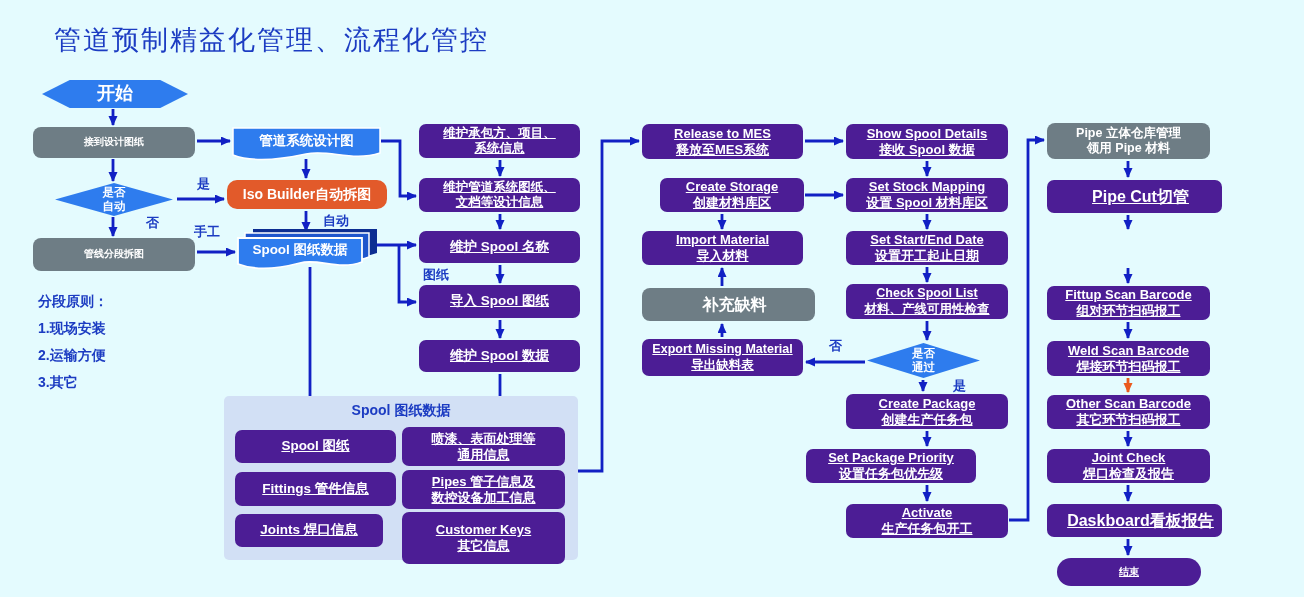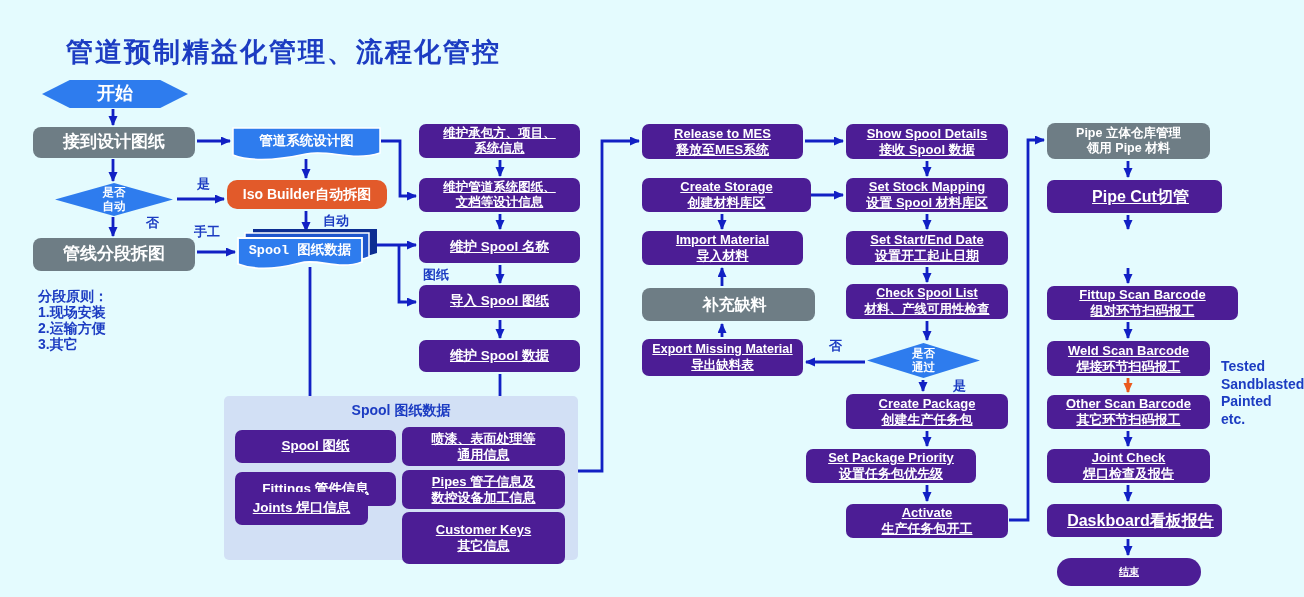--- a/index.html
+++ b/index.html
@@ -1,42 +1,42 @@
 <!DOCTYPE html>
 <html><head>
 <meta charset="utf-8">
 <style>
   html,body{margin:0;padding:0;}
   body{font-family:"Liberation Sans","DejaVu Sans",sans-serif;}
   .stage{position:relative;width:1304px;height:597px;background:#e4fbfe;overflow:hidden;}
-  .title{position:absolute;left:54px;top:22px;margin:12px;font-size:27px;font-weight:bold;
+  .title{position:absolute;left:54px;top:22px;margin:0;font-size:27px;font-weight:normal;
          color:#1c3cc2;letter-spacing:2px;white-space:nowrap;text-align:center;}
   .wires{position:absolute;left:0;top:0;z-index:1;}
   .node{position:absolute;z-index:2;display:flex;align-items:center;justify-content:center;
         text-align:center;color:#fff;font-weight:600;font-size:13px;line-height:1.22;
         border-radius:7px;white-space:pre-line;}
   .blue{background:#4c1d95;text-decoration:underline;}
   .gray{background:#6e7d85;border-radius:8px;}
   .orange{background:#e25a2a;border-radius:10px;font-size:14px;}
   .hex{background:#2e7cee;border-radius:0;
        clip-path:polygon(0 50%,19% 0,81% 0,100% 50%,81% 100%,19% 100%);font-size:18px;}
   .diamond{background:#2e7cee;border-radius:0;
        clip-path:polygon(50% 0,100% 50%,50% 100%,0 50%);font-size:11.5px;line-height:1.15;}
   .pill{border-radius:15px;font-size:10px;}
   .fs125{font-size:12.5px;}
   .fs135{font-size:13.5px;}
   .fs14{font-size:16px;padding-left:12px;}
-  .fs15{font-size:17px;}
+  .fs15{font-size:10px;}
   .sidetext{position:absolute;z-index:3;color:#1c3cc2;font-weight:bold;font-size:14px;
-        line-height:16px;white-space:pre-line;}
+        line-height:27px;white-space:pre-line;}
   .tag{position:absolute;z-index:3;color:#1c3cc2;font-weight:bold;font-size:13px;white-space:nowrap;}
   .group{position:absolute;z-index:1;background:#d2e0f5;border-radius:5px;}
   .grouptitle{position:absolute;z-index:2;color:#1c3cc2;font-weight:bold;font-size:14px;
         text-align:center;}
-  .docnode{position:absolute;z-index:2;font-family:Liberation Mono, monospace;}
+  .docnode{position:absolute;z-index:2;}
   .docnode svg{position:absolute;overflow:visible;}
   .docnode .lbl{position:absolute;display:flex;align-items:center;justify-content:center;
         color:#fff;font-weight:600;text-align:center;}
 </style>
 </head>
 <body>
 
 <div class="stage">
 
   <h1 class="title">管道预制精益化管理、流程化管控</h1>
@@ -135,27 +135,27 @@
   <div class="node blue fs135" style="left:419px;top:340px;width:161px;height:32px">维护 Spool 数据</div>
 
   <div class="group" style="left:224px;top:396px;width:354px;height:164px"></div>
   <div class="grouptitle" style="left:224px;top:402px;width:354px">Spool 图纸数据</div>
   <div class="node blue fs135" style="left:235px;top:430px;width:161px;height:33px">Spool 图纸</div>
   <div class="node blue" style="left:402px;top:427px;width:163px;height:39px">喷漆、表面处理等
 通用信息</div>
   <div class="node blue fs135" style="left:235px;top:472px;width:161px;height:34px">Fittings 管件信息</div>
   <div class="node blue" style="left:402px;top:470px;width:163px;height:39px">Pipes 管子信息及
 数控设备加工信息</div>
-  <div class="node blue fs135" style="left:235px;top:492px;width:133px;height:33px">Joints 焊口信息</div>
+  <div class="node blue fs135" style="left:235px;top:514px;width:148px;height:33px">Joints 焊口信息</div>
   <div class="node blue" style="left:402px;top:512px;width:163px;height:52px">Customer Keys
 其它信息</div>
 
   <div class="node blue" style="left:642px;top:124px;width:161px;height:35px">Release to MES
 释放至MES系统</div>
-  <div class="node blue" style="left:642px;top:178px;width:169px;height:34px">Create Storage
+  <div class="node blue" style="left:660px;top:178px;width:144px;height:34px">Create Storage
 创建材料库区</div>
   <div class="node blue" style="left:642px;top:231px;width:161px;height:34px">Import Material
 导入材料</div>
   <div class="node gray fs14" style="left:642px;top:288px;width:161px;height:33px">补充缺料</div>
   <div class="node blue fs125" style="left:642px;top:339px;width:161px;height:37px">Export Missing Material
 导出缺料表</div>
 
   <div class="node blue" style="left:846px;top:124px;width:162px;height:35px">Show Spool Details
 接收 Spool 数据</div>
   <div class="node blue" style="left:846px;top:178px;width:162px;height:34px">Set Stock Mapping
@@ -169,34 +169,30 @@
   <div class="node blue" style="left:846px;top:394px;width:162px;height:35px">Create Package
 创建生产任务包</div>
   <div class="node blue" style="left:806px;top:449px;width:170px;height:34px">Set Package Priority
 设置任务包优先级</div>
   <div class="node blue" style="left:846px;top:504px;width:162px;height:34px">Activate
 生产任务包开工</div>
 
   <div class="node gray fs125" style="left:1047px;top:123px;width:163px;height:36px">Pipe 立体仓库管理
 领用 Pipe 材料</div>
   <div class="node blue fs14" style="left:1047px;top:180px;width:163px;height:33px">Pipe Cut切管</div>
-  <div class="node blue" style="left:1047px;top:286px;width:191px;height:34px">Fittup Scan Barcode
+  <div class="node blue" style="left:1047px;top:286px;width:163px;height:34px">Fittup Scan Barcode
 组对环节扫码报工</div>
   <div class="node blue" style="left:1047px;top:341px;width:163px;height:35px">Weld Scan Barcode
 焊接环节扫码报工</div>
   <div class="node blue" style="left:1047px;top:395px;width:163px;height:34px">Other Scan Barcode
 其它环节扫码报工</div>
   <div class="node blue" style="left:1047px;top:449px;width:163px;height:34px">Joint Check
 焊口检查及报告</div>
   <div class="node blue fs14" style="left:1047px;top:504px;width:163px;height:33px">Daskboard看板报告</div>
   <div class="node blue pill" style="left:1057px;top:558px;width:144px;height:28px">结束</div>
-  <div class="sidetext" style="left:1221px;top:358px;line-height:17.5px">Tested
-Sandblasted
-Painted
-etc.</div>
 
   <span class="tag" style="left:197px;top:175px">是</span>
   <span class="tag" style="left:146px;top:214px">否</span>
   <span class="tag" style="left:194px;top:223px">手工</span>
   <span class="tag" style="left:323px;top:212px">自动</span>
   <span class="tag" style="left:423px;top:266px">图纸</span>
   <span class="tag" style="left:829px;top:337px">否</span>
   <span class="tag" style="left:953px;top:377px">是</span>
 
 </div>

